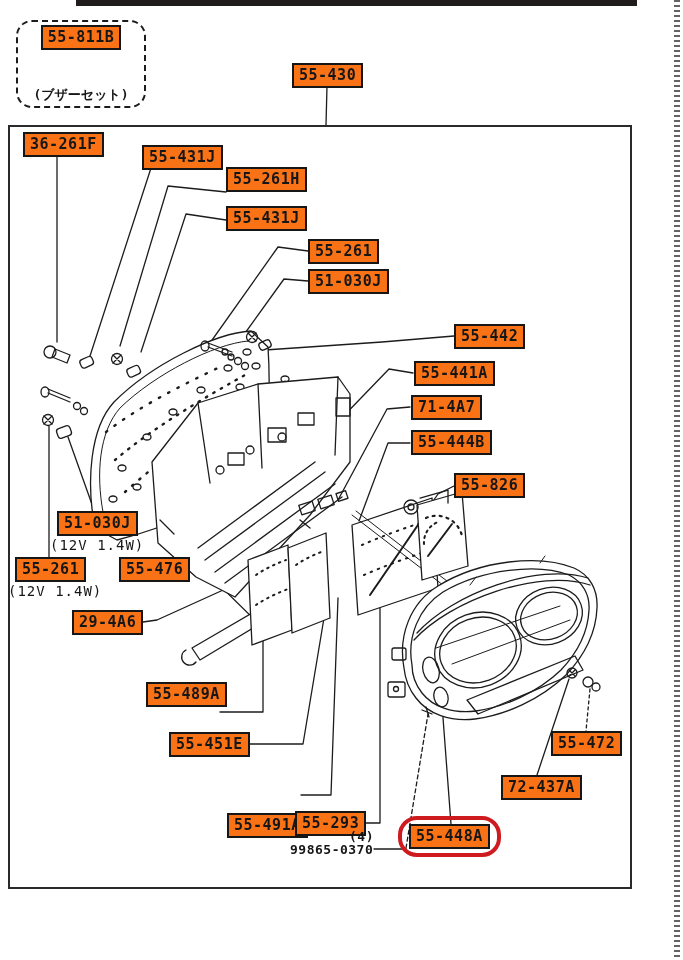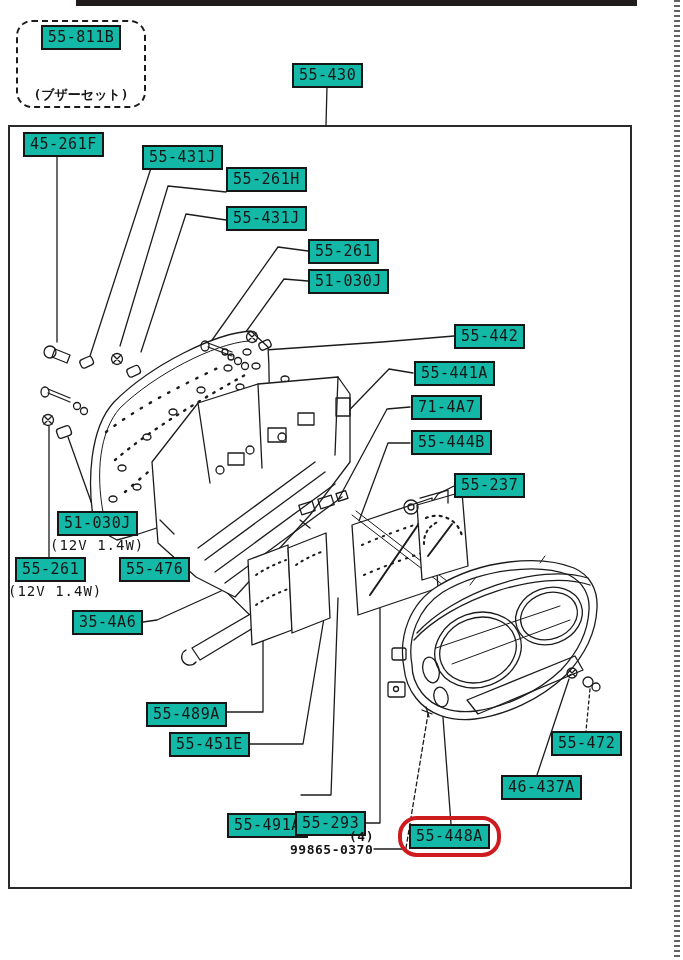--- a/index.html
+++ b/index.html
@@ -8,22 +8,22 @@
 
   
   .top-bar{position:absolute;left:76px;top:0;width:561px;height:6px;background:#201c1c;}
   .edge-noise{position:absolute;left:674px;top:0;width:6px;height:960px;opacity:.8;
       background:repeating-linear-gradient(180deg,rgba(25,25,25,.85) 0 2px,rgba(255,255,255,0) 2px 5px);}
 
   
   .frame{position:absolute;left:8px;top:125px;width:620px;height:760px;border:2px solid #2a2a2a;}
 
   
-  .plabel{position:absolute;z-index:3;font-weight:400;font-size:15px;line-height:18px;
-      letter-spacing:.5px;border:2px solid #161616;background:#14b8a6;padding:1px 5px 2px;
+  .plabel{position:absolute;z-index:3;font-weight:700;font-size:15px;line-height:18px;
+      letter-spacing:.5px;border:2px solid #161616;background:#f97316;padding:1px 5px 2px;
       white-space:nowrap;}
   .subnote{position:absolute;z-index:3;font-weight:400;font-size:14px;letter-spacing:1px;
       white-space:nowrap;}
   .plain{position:absolute;z-index:3;font-weight:700;font-size:13px;letter-spacing:.5px;
       white-space:nowrap;}
 
   
   .buzzer-card{position:absolute;left:16px;top:20px;width:126px;height:84px;z-index:3;
       border:2px dashed #1c1c1c;border-radius:16px;display:flex;flex-direction:column;
       align-items:center;justify-content:center;gap:4px;background:#fff;}
@@ -201,46 +201,46 @@
   </g>
 </svg>
 
 <div class="buzzer-card">
   <div class="plabel">55-811B</div>
   <div class="jp">(ブザーセット)</div>
 </div>
 
 <div class="plabel" style="left:292px;top:63px">55-430</div>
 
-<div class="plabel" style="left:23px;top:132px">45-261F</div>
+<div class="plabel" style="left:23px;top:132px">36-261F</div>
 <div class="plabel" style="left:142px;top:145px">55-431J</div>
 <div class="plabel" style="left:226px;top:167px">55-261H</div>
 <div class="plabel" style="left:226px;top:206px">55-431J</div>
 <div class="plabel" style="left:308px;top:239px">55-261</div>
 <div class="plabel" style="left:308px;top:269px">51-030J</div>
 
 <div class="plabel" style="left:454px;top:324px">55-442</div>
 <div class="plabel" style="left:414px;top:361px">55-441A</div>
 <div class="plabel" style="left:411px;top:395px">71-4A7</div>
 <div class="plabel" style="left:411px;top:430px">55-444B</div>
-<div class="plabel" style="left:454px;top:473px">55-237</div>
+<div class="plabel" style="left:454px;top:473px">55-826</div>
 
 <div class="plabel" style="left:57px;top:511px">51-030J</div>
 <div class="subnote" style="left:50px;top:537px">(12V 1.4W)</div>
 <div class="plabel" style="left:15px;top:557px">55-261</div>
 <div class="subnote" style="left:8px;top:583px">(12V 1.4W)</div>
 <div class="plabel" style="left:119px;top:557px">55-476</div>
-<div class="plabel" style="left:72px;top:610px">35-4A6</div>
-
-<div class="plabel" style="left:146px;top:702px">55-489A</div>
+<div class="plabel" style="left:72px;top:610px">29-4A6</div>
+
+<div class="plabel" style="left:146px;top:682px">55-489A</div>
 <div class="plabel" style="left:169px;top:732px">55-451E</div>
 <div class="plabel" style="left:227px;top:813px">55-491A</div>
 <div class="plabel" style="left:295px;top:811px">55-293</div>
 
 <div class="plain" style="left:349px;top:829px">(4)</div>
 <div class="plain" style="left:290px;top:842px">99865-0370</div>
 
 <div class="ring">
   <div class="plabel">55-448A</div>
 </div>
 
 <div class="plabel" style="left:551px;top:731px">55-472</div>
-<div class="plabel" style="left:501px;top:775px">46-437A</div>
+<div class="plabel" style="left:501px;top:775px">72-437A</div>
 
 </body></html>

